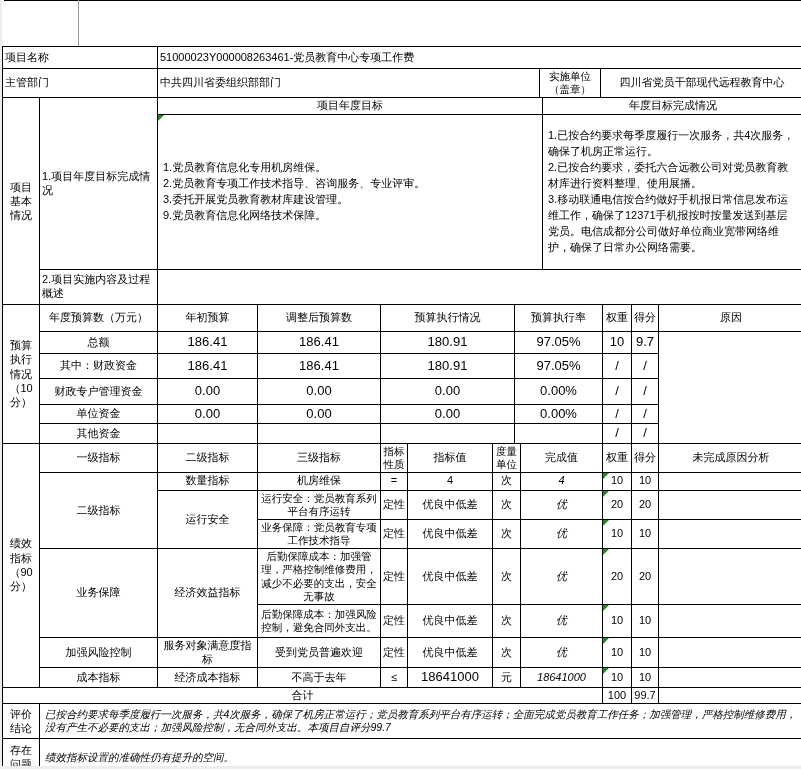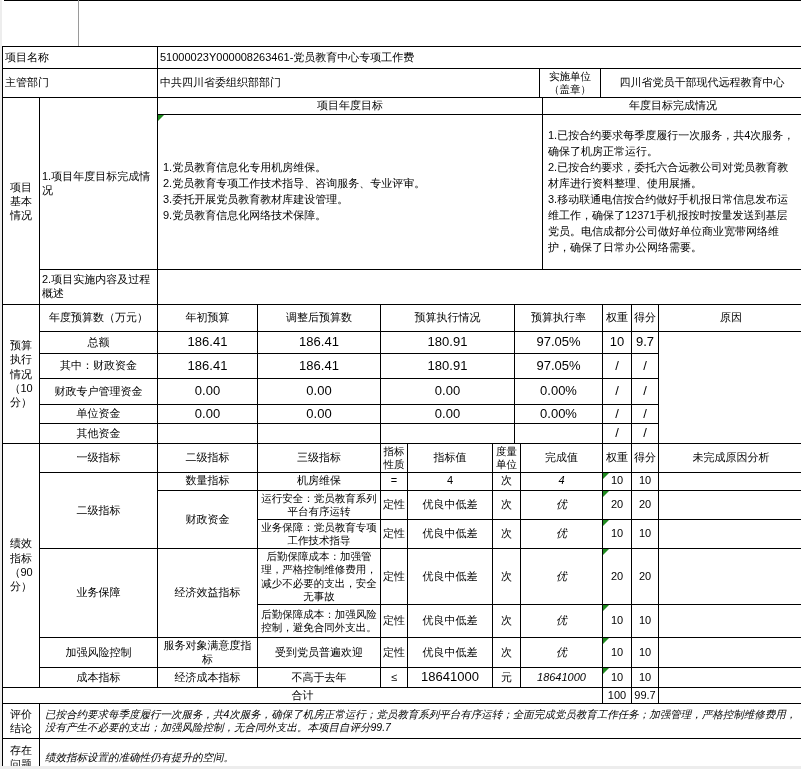--- a/index.html
+++ b/index.html
@@ -215,21 +215,21 @@
       <td>机房维保</td>
       <td>=</td>
       <td>4</td>
       <td>次</td>
       <td class="italic">4</td>
       <td class="rel tri">10</td>
       <td>10</td>
       <td></td>
     </tr>
     <tr style="height:28px">
-      <td rowspan="2">财政资金</td>
+      <td rowspan="2">运行安全</td>
       <td class="small">运行安全：党员教育系列平台有序运转</td>
       <td>定性</td>
       <td>优良中低差</td>
       <td>次</td>
       <td class="italic">优</td>
       <td class="rel tri">20</td>
       <td>20</td>
       <td></td>
     </tr>
     <tr style="height:28px">

